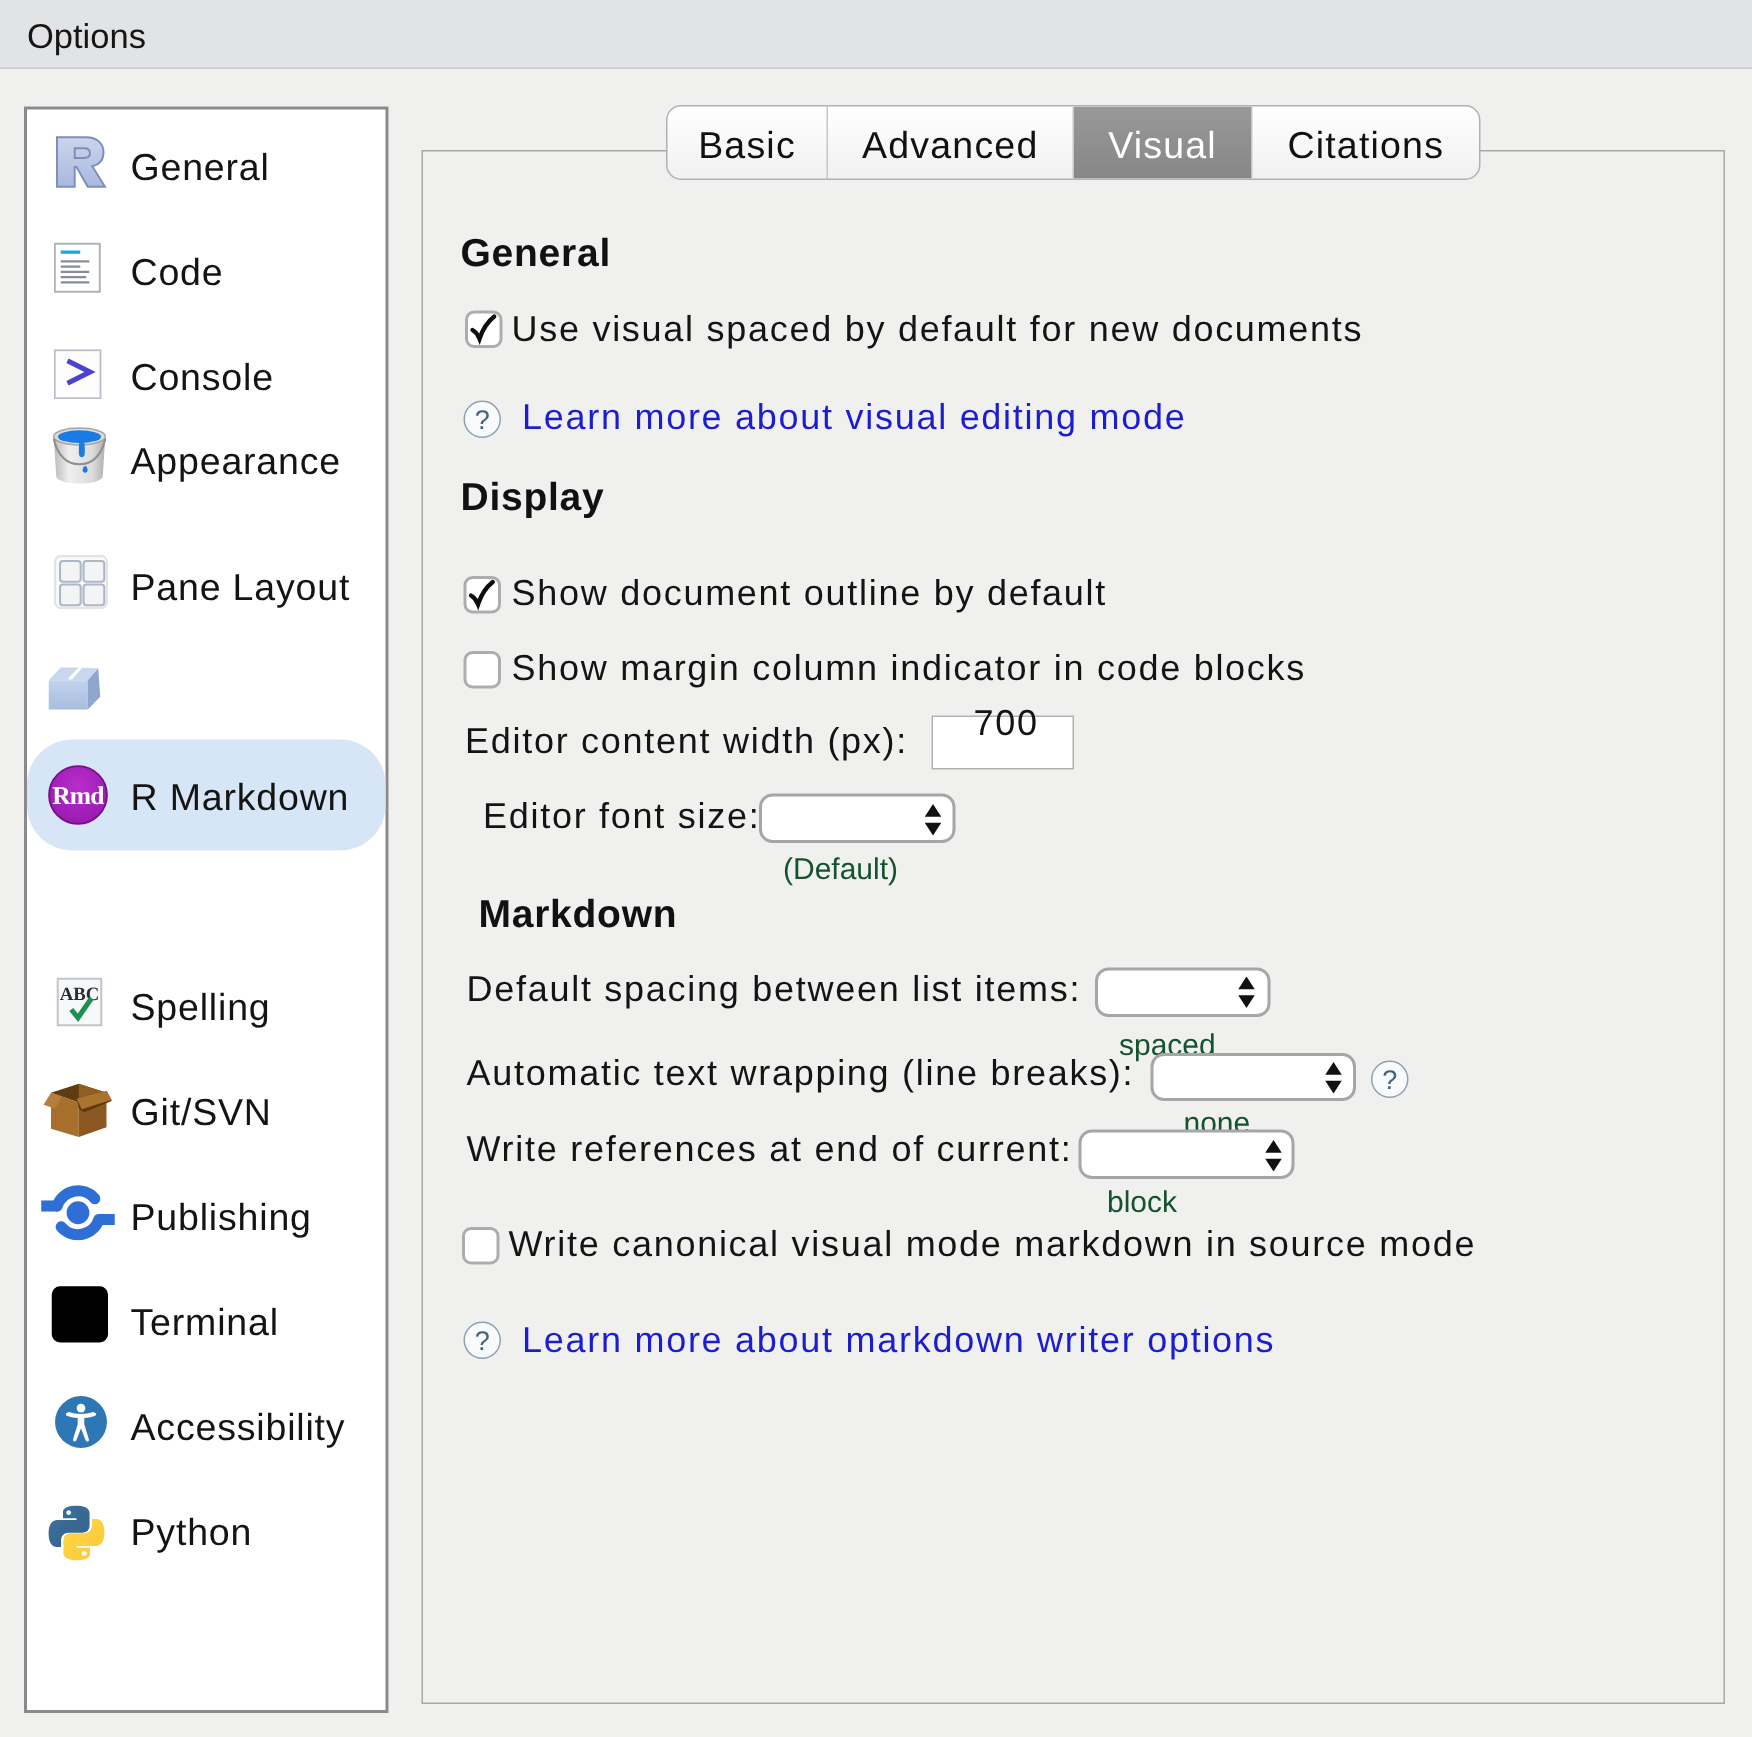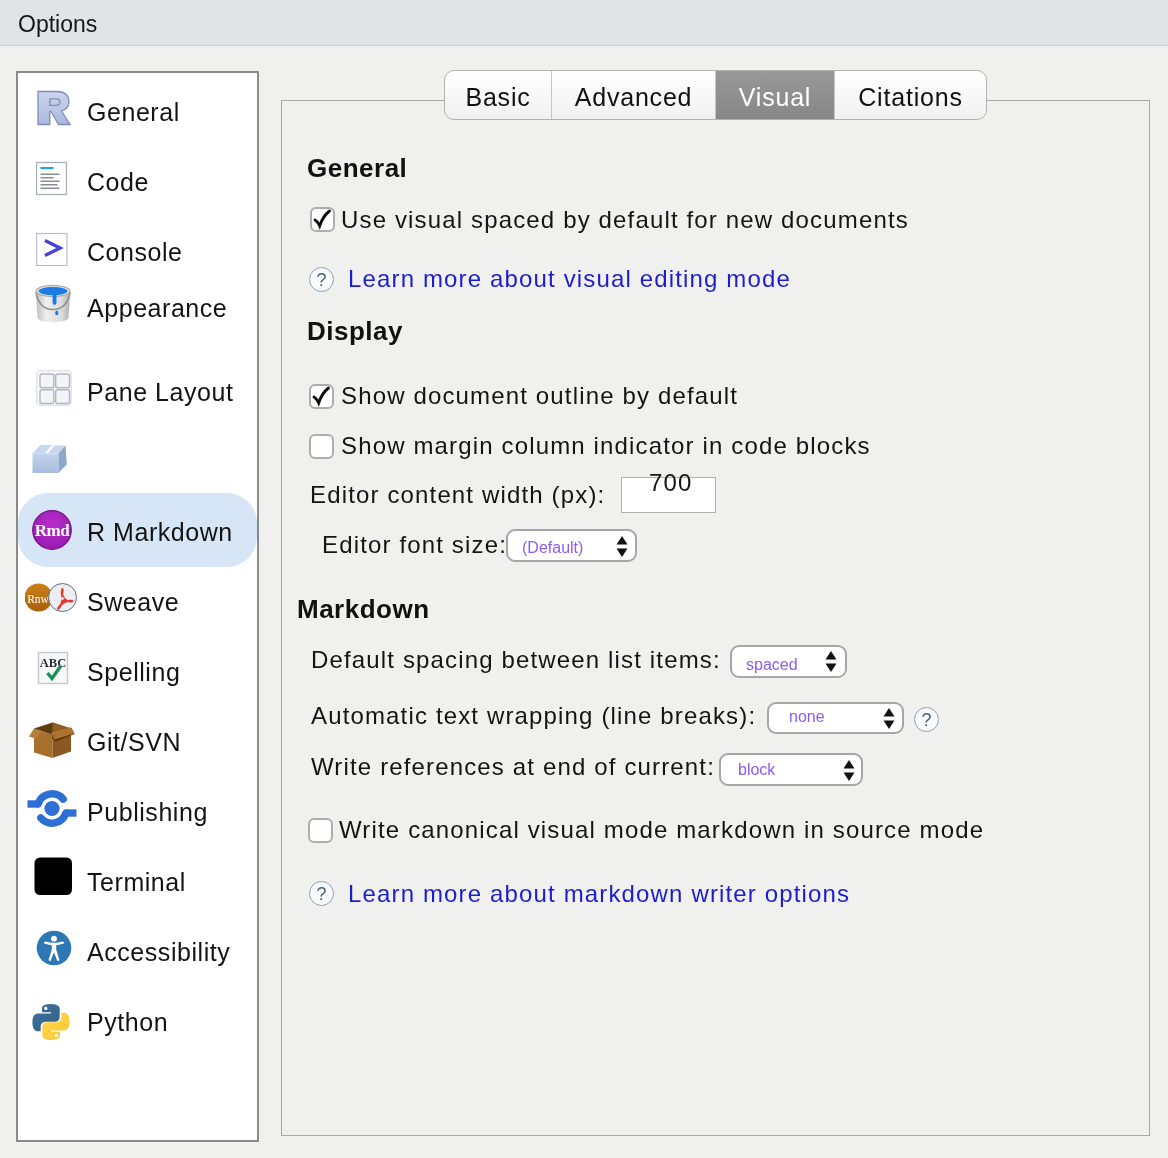--- a/index.html
+++ b/index.html
@@ -12,21 +12,21 @@
   .srow.sel{background:#d7e6f7;}
   .sicon{position:absolute;left:18px;top:17px;width:36px;height:36px;}
   .slabel{position:absolute;left:69px;top:4px;height:70px;line-height:70px;font-size:25px;color:#141414;white-space:nowrap;letter-spacing:0.55px;}
   #panel{left:281px;top:100px;width:867px;height:1034px;border:1px solid #a8a8a8;}
   #tabbar{left:444px;top:70px;width:541px;height:48px;background:linear-gradient(#ffffff,#f1f1f1);border:1px solid #b2b2b2;border-radius:10px;overflow:hidden;display:flex;}
   .tab{height:48px;line-height:53px;text-align:center;font-size:25px;color:#111;border-right:1px solid #c6c6c6;letter-spacing:0.8px;}
   .tab:last-child{border-right:none;}
   .tab.sel{background:linear-gradient(#989898,#878787);color:#ffffff;}
   .h2{font-size:26px;font-weight:bold;color:#111;line-height:30px;white-space:nowrap;letter-spacing:0.5px;}
   .lbl{font-size:24px;color:#141414;line-height:28px;white-space:nowrap;letter-spacing:1.15px;}
-  .stxt{font-size:16px;color:#8b5cf6;line-height:26px;white-space:nowrap;}
+  .stxt{font-size:20px;color:#14532d;line-height:26px;white-space:nowrap;margin-top:32px;}
   .link{font-size:24px;color:#1d1dd0;line-height:28px;white-space:nowrap;letter-spacing:1.15px;}
   .cb{width:21px;height:21px;background:#ffffff;border:2px solid #adadad;border-radius:6px;}
   .qc{border:1px solid #8fa1b5;border-radius:50%;background:#f8fafc;color:#44607a;text-align:center;}
   .sel-ctl{background:#ffffff;border:2px solid #a6a6a6;border-radius:9px;}
   .inp{background:#ffffff;border:1px solid #b0b0b0;}
   .arrows{position:absolute;width:12px;height:21px;}
 </style>
 </head>
 <body>
   <div id="titlebar" class="abs"></div>
@@ -112,35 +112,20 @@
           <radialGradient id="rmg" cx="0.5" cy="0.35" r="0.8">
             <stop offset="0" stop-color="#b82dcc"></stop>
             <stop offset="1" stop-color="#9216a9"></stop>
           </radialGradient>
         </defs>
         <circle cx="20" cy="20" r="19.3" fill="url(#rmg)" stroke="#731086" stroke-width="1.2"></circle>
         <text x="20" y="26" text-anchor="middle" font-family="Liberation Serif" font-size="17" font-weight="bold" fill="#ffffff" letter-spacing="-0.5">Rmd</text>
       </svg>
       <div class="slabel">R Markdown</div>
     </div>
-    <div class="srow" style="top:490px">
-      <svg class="sicon" style="left:7px;top:20px;width:52px;height:30px;" viewBox="0 0 52 30">
-        <defs>
-          <linearGradient id="swg" x1="0" y1="0" x2="0" y2="1">
-            <stop offset="0" stop-color="#cc8018"></stop>
-            <stop offset="1" stop-color="#a86008"></stop>
-          </linearGradient>
-        </defs>
-        <circle cx="13.5" cy="14.5" r="14" fill="url(#swg)"></circle>
-        <text x="13" y="19.5" text-anchor="middle" font-family="Liberation Serif" font-size="11.5" fill="#ffffff">Rnw</text>
-        <circle cx="37.5" cy="14.5" r="14" fill="#eceef2" stroke="#5a6c85" stroke-width="1"></circle>
-        <path d="M37.5,5 c1.2,0 1.6,2.8 0.6,6.6 c1.2,2.7 2.9,4.6 4.4,5.4 c2.7,-0.5 5.6,-0.3 6.1,1 c0.5,1.4 -2.5,1.9 -5.8,0.9 c-2.1,0.6 -4.2,1.8 -5.8,3.1 c-1.4,3.1 -3.1,5.2 -4.4,4.7 c-1.2,-0.6 -0.3,-2.9 2.3,-5.2 c0.8,-2 1.6,-4.4 1.8,-6.6 c-1.2,-2.9 -1.4,-9.9 0.8,-9.9 z M37.3,13.4 c-0.3,1.5 -0.8,3 -1.4,4.4 c1.3,-0.8 2.6,-1.6 4,-2 c-1,-0.7 -1.9,-1.5 -2.6,-2.4 z" fill="#e23b2e"></path>
-      </svg>
-      <div class="slabel">Sweave</div>
-    </div>
     <div class="srow" style="top:560px">
       <svg class="sicon" viewBox="0 0 36 36">
         <rect x="2.5" y="2.5" width="29" height="31" fill="#f7f8f9" stroke="#c3c7cd" stroke-width="1.4"></rect>
         <text x="17" y="16.5" text-anchor="middle" font-family="Liberation Serif" font-size="12.5" font-weight="bold" fill="#2c2c34">ABC</text>
         <path d="M11.5,23 L16,28.5 L25,15.5" fill="none" stroke="#1f8e52" stroke-width="3.4"></path>
       </svg>
       <div class="slabel">Spelling</div>
     </div>
     <div class="srow" style="top:630px">
       <svg class="sicon" style="left:9px;top:15px;width:48px;height:40px;" viewBox="0 0 48 40">
@@ -224,21 +209,21 @@
   <div class="abs lbl" style="left:310px;top:481px;">Editor content width (px):</div>
   <div class="abs inp" style="left:621px;top:477px;width:93px;height:34px;"></div>
   <div class="abs lbl" style="left:628px;top:469px;margin-left:21px;">700</div>
   <div class="abs lbl" style="left:322px;top:531px;">Editor font size:</div>
   <div class="abs sel-ctl" style="left:506px;top:529px;width:127px;height:29px;"></div>
   <div class="abs stxt" style="left:522px;top:535px;">(Default)</div>
   <svg class="abs arrows" style="left:616px;top:536px;" viewBox="0 0 12 21">
     <path d="M6,0 L11.5,8.5 L0.5,8.5 Z" fill="#111"></path>
     <path d="M6,21 L11.5,12.5 L0.5,12.5 Z" fill="#111"></path>
   </svg>
-  <div class="abs h2" style="left:297px;top:594px;text-align:center;">Markdown</div>
+  <div class="abs h2" style="left:319px;top:594px;text-align:center;">Markdown</div>
   <div class="abs lbl" style="left:311px;top:646px;">Default spacing between list items:</div>
   <div class="abs sel-ctl" style="left:730px;top:645px;width:113px;height:29px;"></div>
   <div class="abs stxt" style="left:746px;top:652px;">spaced</div>
   <svg class="abs arrows" style="left:825px;top:651px;" viewBox="0 0 12 21">
     <path d="M6,0 L11.5,8.5 L0.5,8.5 Z" fill="#111"></path>
     <path d="M6,21 L11.5,12.5 L0.5,12.5 Z" fill="#111"></path>
   </svg>
   <div class="abs lbl" style="left:311px;top:702px;">Automatic text wrapping (line breaks):</div>
   <div class="abs sel-ctl" style="left:767px;top:702px;width:133px;height:28px;"></div>
   <div class="abs stxt" style="left:789px;top:704px;">none</div>

